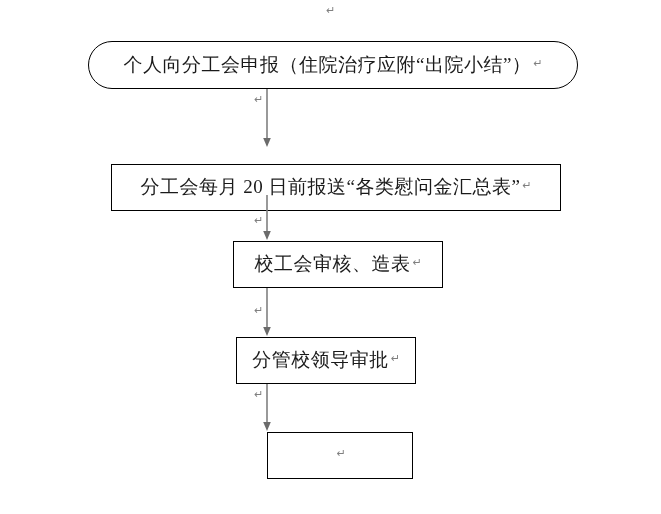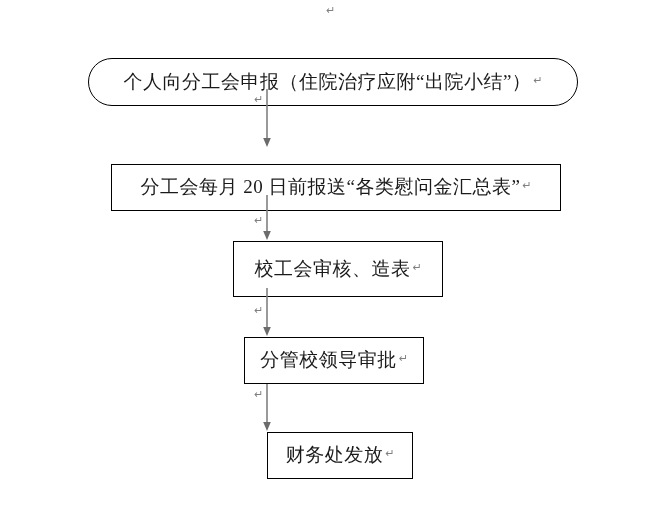--- a/index.html
+++ b/index.html
@@ -48,24 +48,24 @@
     font-size: 11px;
     color: #808080;
     font-family: "Liberation Sans", sans-serif;
     margin-left: 2px;
     vertical-align: middle;
     position: relative;
     top: -2px;
     user-select: none;
   }
   
-  #node-0 { left: 88px;  top: 58px;  width: 490px; height: 48px; border-radius: 24px; }
+  #node-0 { left: 88px;  top: 41px;  width: 490px; height: 48px; border-radius: 24px; }
   #node-1 { left: 111px; top: 164px; width: 450px; height: 47px; }
-  #node-2 { left: 233px; top: 241px; width: 210px; height: 56px; }
-  #node-3 { left: 244px; top: 337px; width: 180px; height: 47px; }
+  #node-2 { left: 233px; top: 241px; width: 210px; height: 47px; }
+  #node-3 { left: 236px; top: 337px; width: 180px; height: 47px; }
   #node-4 { left: 267px; top: 432px; width: 146px; height: 47px; }
 
   .connector {
     position: absolute;
     left: 262px;
     width: 10px;
   }
   .connector svg { display: block; }
   #conn-0 { top: 89px;  height: 59px; }
   #conn-1 { top: 195px; height: 46px; }
@@ -139,17 +139,16 @@
 
   <div class="connector" id="conn-3">
     <svg width="10" height="48" viewBox="0 0 10 48" xmlns="http://www.w3.org/2000/svg">
       <line x1="5" y1="0" x2="5" y2="40" stroke="#808080" stroke-width="1.6"></line>
       <polygon points="5,47 1.2,38 8.8,38" fill="#6b6b6b"></polygon>
     </svg>
   </div>
   <div class="conn-pilcrow" id="conn-mark-3">↵</div>
 
   <div class="node" id="node-4">
-    <span class="node-label">财务处发放</span>
       <span class="node-pilcrow">↵</span>
   </div>
 
 </div>
 
 </body></html>

